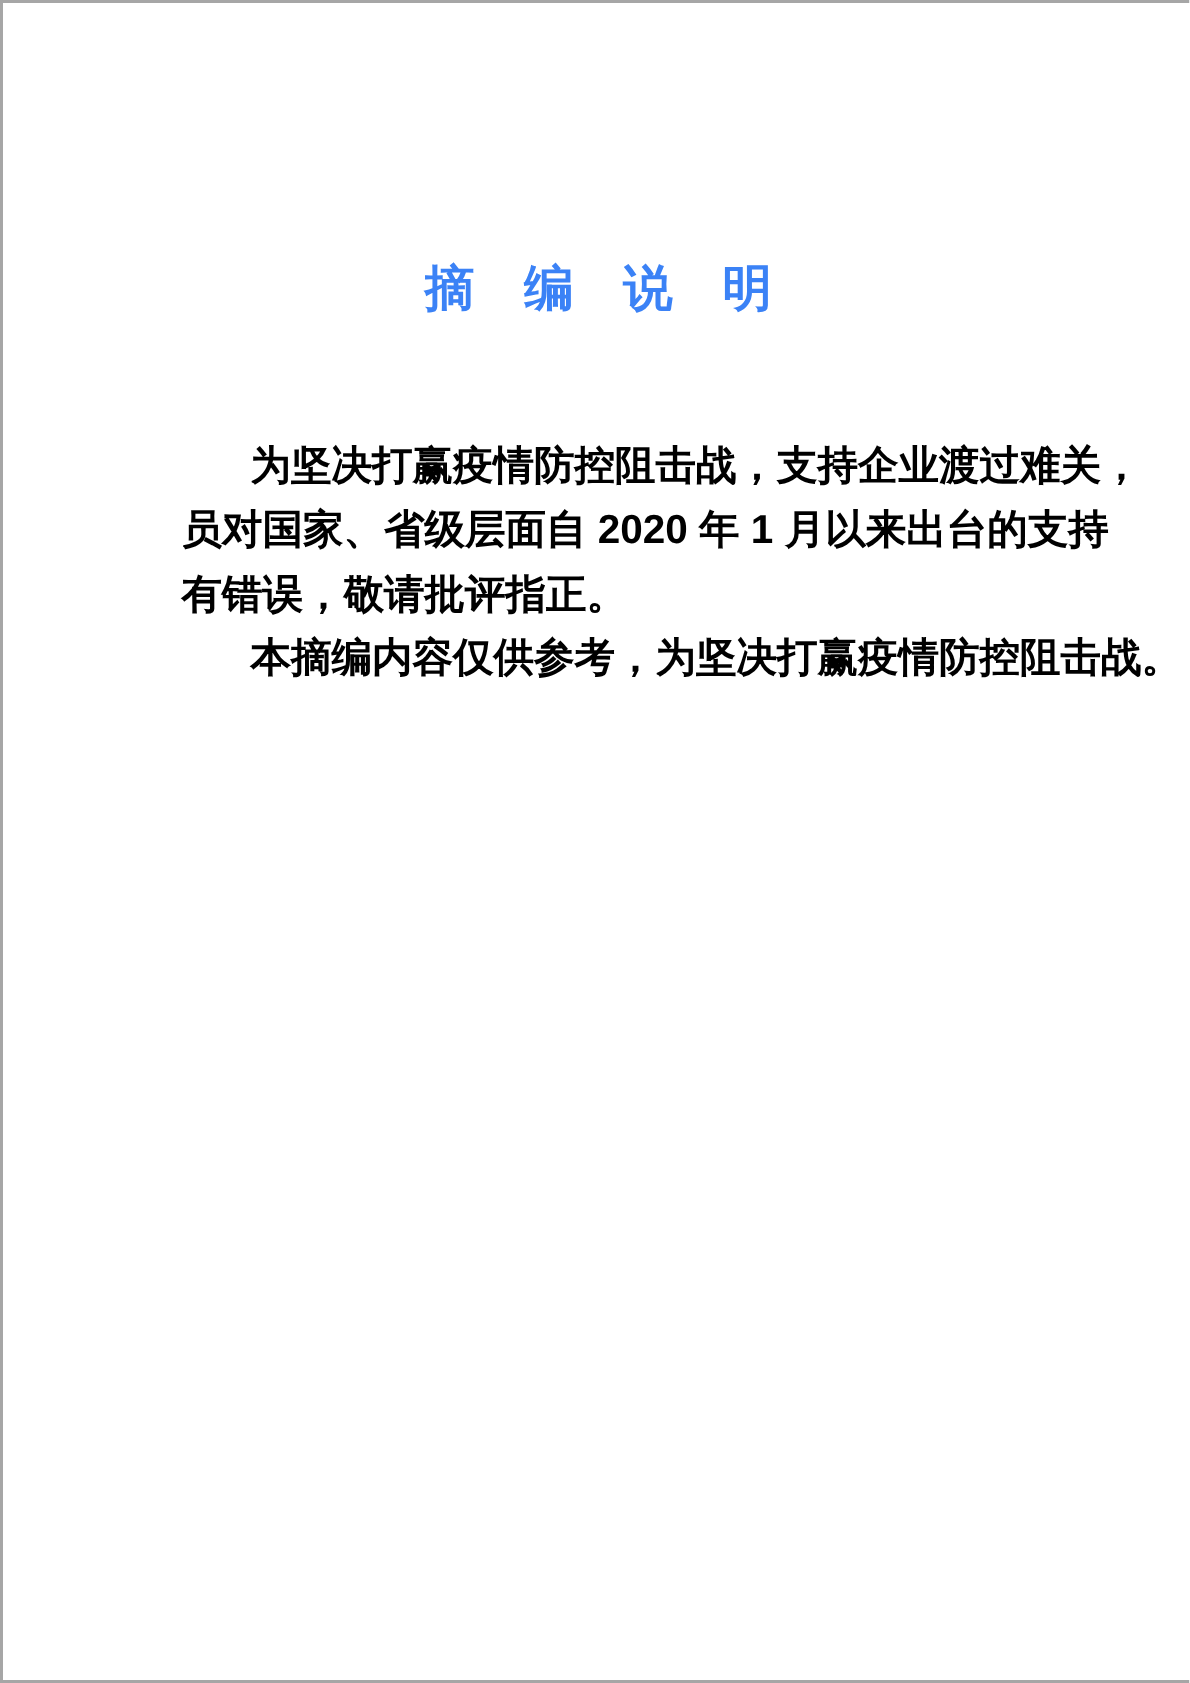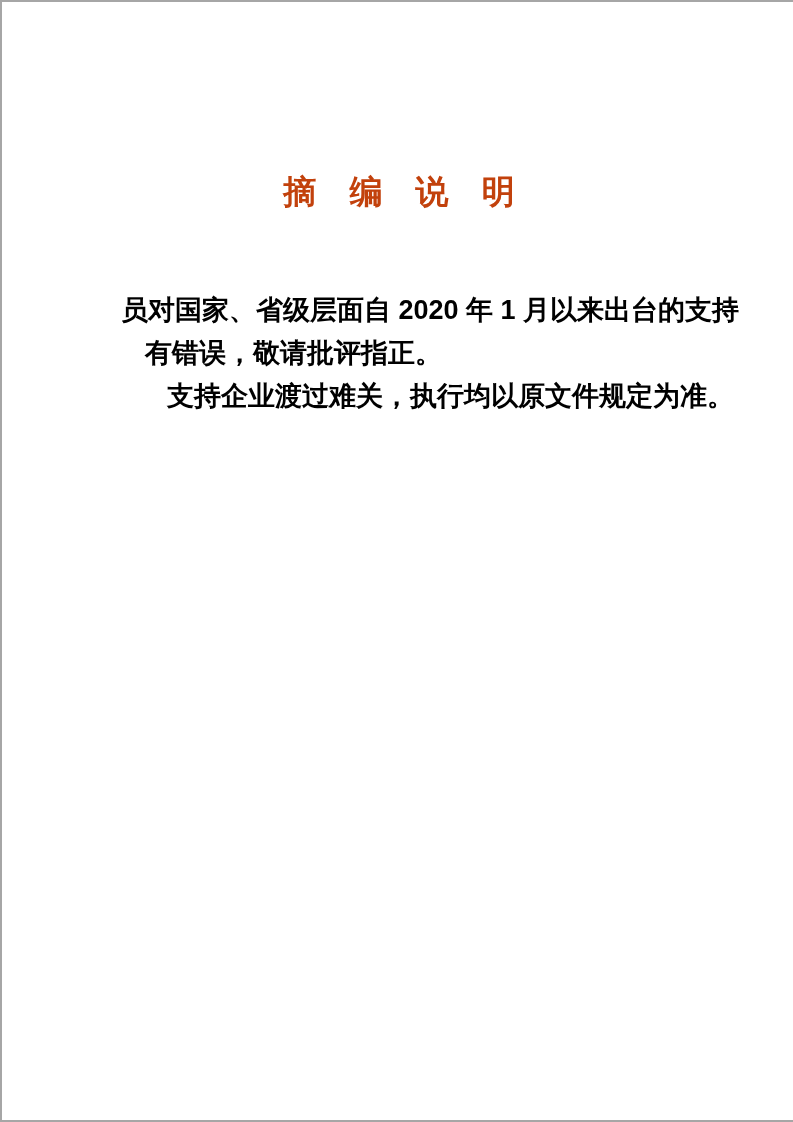--- a/index.html
+++ b/index.html
@@ -24,21 +24,21 @@
     position: absolute;
     top: 166px;
     left: 119px;
     width: 556px;
     margin: 0;
     text-align: center;
     font-size: 33px;
     line-height: 48px;
     font-weight: 700;
     word-spacing: 24px;
-    color: #c2410c;
+    color: #3b82f6;
     white-space: nowrap;
   }
   .text-block {
     position: absolute;
     left: 119px;
     top: 287px;
     width: 556px;
   }
   .line {
     margin: 0;
@@ -50,40 +50,40 @@
     text-align: justify;
     text-align-last: justify;
     white-space: nowrap;
     overflow: visible;
   }
   .line.indent {
     text-indent: 46px;
   }
   .line.para-end {
     text-align-last: left;
-    margin-left: 24px;
   }
   .line.fill-last {
     text-align-last: justify;
   }
 </style>
 </head>
 <body>
 
 <div class="page">
 
   <h1 class="doc-title">摘 编 说 明</h1>
 
   <div class="text-block">
 
+    <p class="line indent">为坚决打赢疫情防控阻击战，支持企业渡过难关，</p>
 
 
     <p class="line">员对国家、省级层面自 2020 年 1 月以来出台的支持</p>
 
 
 
     <p class="line para-end">有错误，敬请批评指正。</p>
 
-    <p class="line indent fill-last">支持企业渡过难关，执行均以原文件规定为准。</p>
+    <p class="line indent fill-last">本摘编内容仅供参考，为坚决打赢疫情防控阻击战。</p>
 
   </div>
 
 </div>
 
 </body></html>

